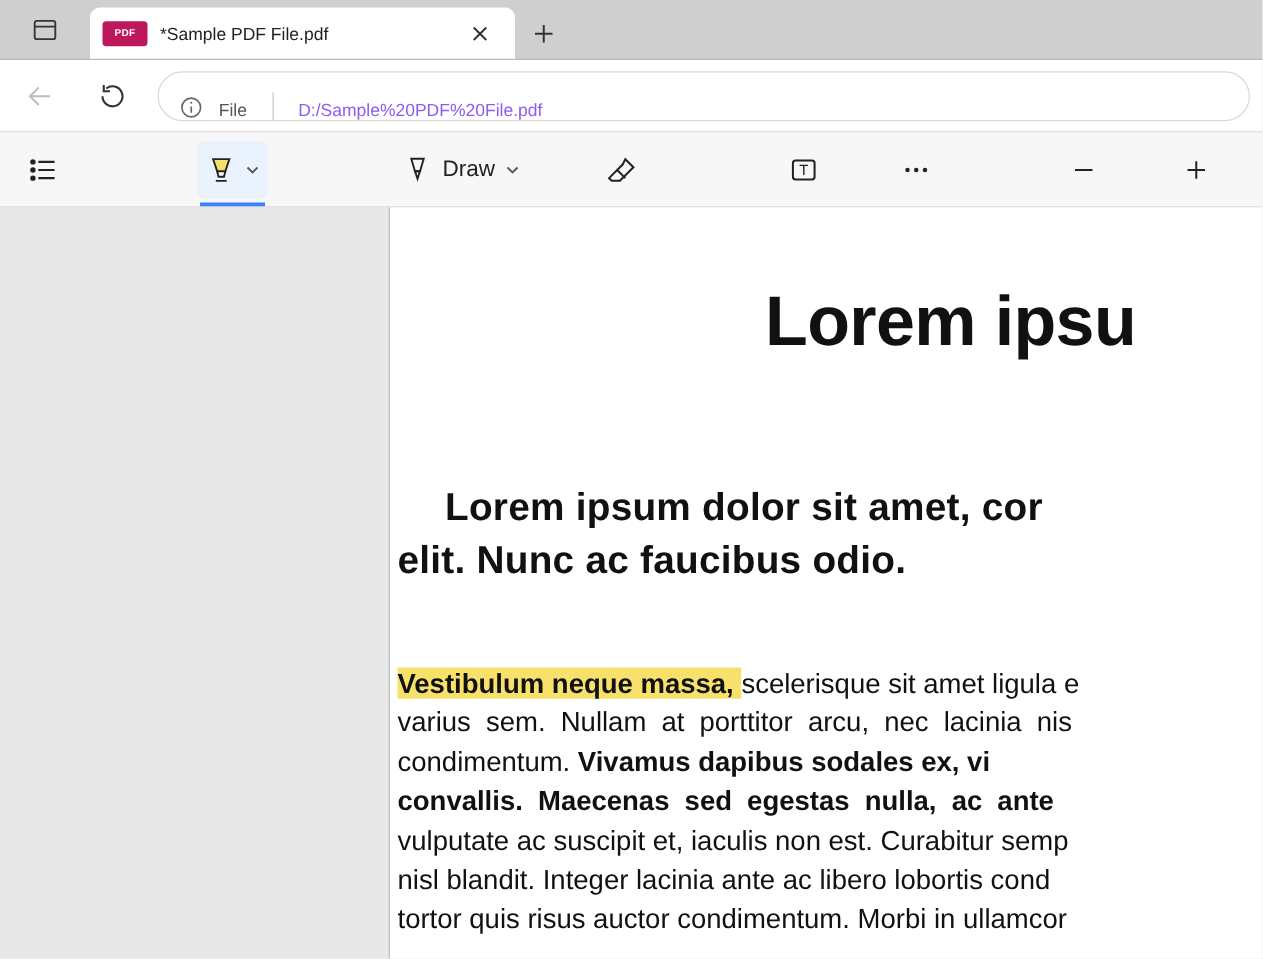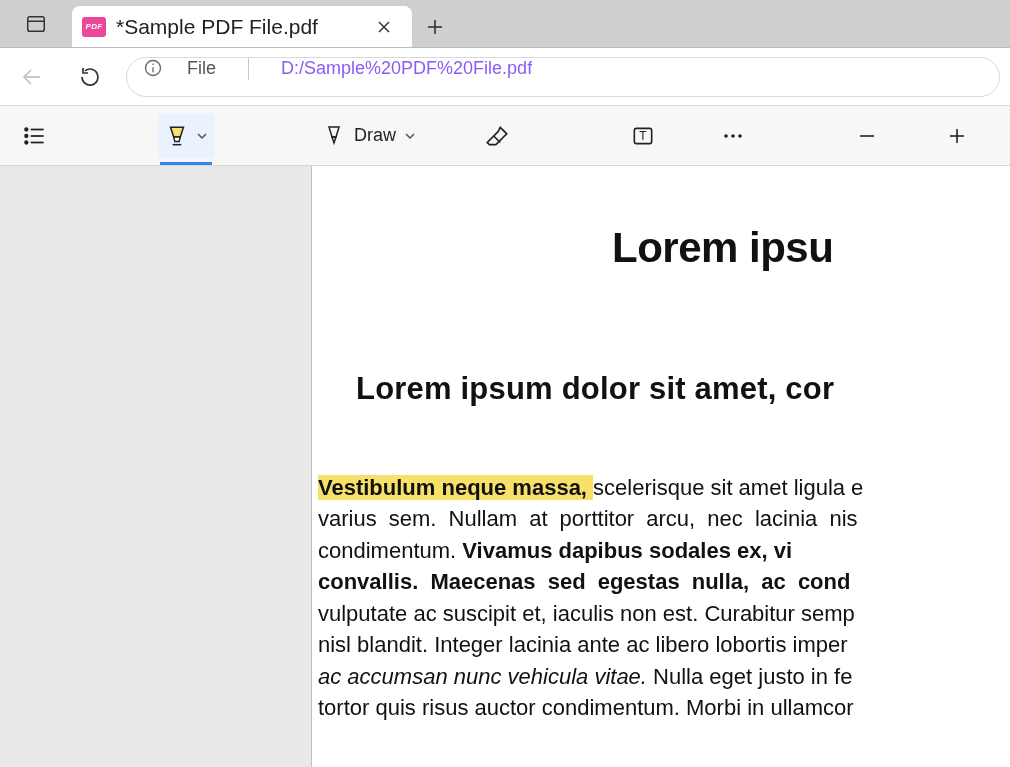--- a/index.html
+++ b/index.html
@@ -22,41 +22,41 @@
     background: #fff;
     display: flex; align-items: center;
     padding: 0 14px 0 10px;
     border-top-left-radius: 8px; border-top-right-radius: 8px;
     min-width: 340px;
     gap: 10px;
     position: relative;
     margin-top: 6px;
   }
   .tab .favicon {
-    width: 24px; height: 20px; background: #ec4899; border-radius: 3px; display:flex;align-items:center;justify-content:center;font-style:italic;
+    width: 36px; height: 20px; background: #be185d; border-radius: 3px; display:flex;align-items:center;justify-content:center;
   }
   .tab .favicon span{ font-size:8px; font-weight:700; color:#fff; letter-spacing:0.3px;}
-  .tab .title { font-size: 21px; color:#222; white-space: nowrap; }
+  .tab .title { font-size: 14px; color:#222; white-space: nowrap; }
   .tab .close { margin-left:auto; width:28px; height:28px; display:flex;align-items:center;justify-content:center; border-radius:4px;}
   .newtab {
     width: 46px; display:flex; align-items:center; justify-content:center; margin-top:6px;
   }
 
   
   .addrbar {
     height: 58px;
     background: #fff;
     display:flex; align-items:center; padding: 0 10px; gap: 14px;
     border-bottom: 1px solid #d9d9d9;
   }
   .navbtn { width:44px; height:44px; display:flex;align-items:center;justify-content:center; border-radius:6px;}
   .navbtn.disabled { color:#bdbdbd; }
   .addr {
-    flex:1; height: 40px; border:1px solid #d9d9d9; border-radius: 22px; display:flex; align-items:flex-start; padding: 0 16px; gap:24px;
-    font-size: 18px; color:#3a3a3a;
+    flex:1; height: 40px; border:1px solid #d9d9d9; border-radius: 22px; display:flex; align-items:flex-end; padding: 0 16px; gap:12px;
+    font-size: 14px; color:#3a3a3a;
   }
   .addr .sep { width:1px; height:22px; background:#c9c9c9; margin: 0 8px; }
   .addr .filelabel { color:#555; }
   .addr .path { color:#8b5cf6; white-space:nowrap; overflow:hidden; }
 
   
   .pdftoolbar {
     height: 60px;
     background: #f7f7f7;
     border-bottom: 1px solid #d9d9d9;
@@ -93,21 +93,21 @@
   }
   .page-wrap {
     flex:1; background:#fff; overflow:hidden; position:relative;
   }
   .page {
     padding: 58px 0 0 0;
     font-family: Arial, Helvetica, sans-serif;
   }
 
   .doc-title {
-    font-size: 42px; font-weight: 700; color:#111;
+    font-size: 56px; font-weight: 700; color:#111;
     margin-left: 300px;
     white-space: nowrap;
     letter-spacing: -0.5px;
   }
   .doc-sub {
     margin-top: 96px;
     margin-left: 6px;
     font-size: 31px; font-weight:700; color:#111;
     white-space: nowrap;
     letter-spacing: 0.2px;
@@ -271,26 +271,26 @@
   <div class="tool-sep" style="margin-left:14px;"></div>
 </div>
 
 <div class="content">
   <div class="thumbpane"></div>
   <div class="page-wrap">
     <div class="page">
       <div class="doc-title">Lorem ipsu</div>
       <div class="doc-sub">
         <span class="indent">Lorem ipsum dolor sit amet, cor</span><br>
+        <span>elit. Nunc ac faucibus odio.</span>
       </div>
       <div class="body-para">
         <div><span class="hl">Vestibulum neque massa, </span><span>scelerisque sit amet ligula e</span></div>
         <div style="word-spacing:6px;"><span>varius sem. Nullam at porttitor arcu, nec lacinia nis</span></div>
         <div><span>condimentum.  </span><span class="b">Vivamus  dapibus  sodales  ex,  vi</span></div>
-        <div style="word-spacing:6px;"><span class="b">convallis. Maecenas sed egestas nulla, ac cond</span></div>
+        <div style="word-spacing:6px;"><span class="b">convallis. Maecenas sed egestas nulla, ac ante</span></div>
         <div><span>vulputate ac suscipit et, iaculis non est. Curabitur semp</span></div>
-        <div><span>nisl blandit. Integer lacinia ante ac libero lobortis imper</span></div>
-        <div><span class="i"> ac accumsan nunc vehicula vitae.</span><span> Nulla eget justo in fe</span></div>
+        <div><span>nisl blandit. Integer lacinia ante ac libero lobortis cond</span></div>
         <div><span>tortor quis risus auctor condimentum. Morbi in ullamcor</span></div>
       </div>
     </div>
   </div>
 </div>
 
 </body></html>

